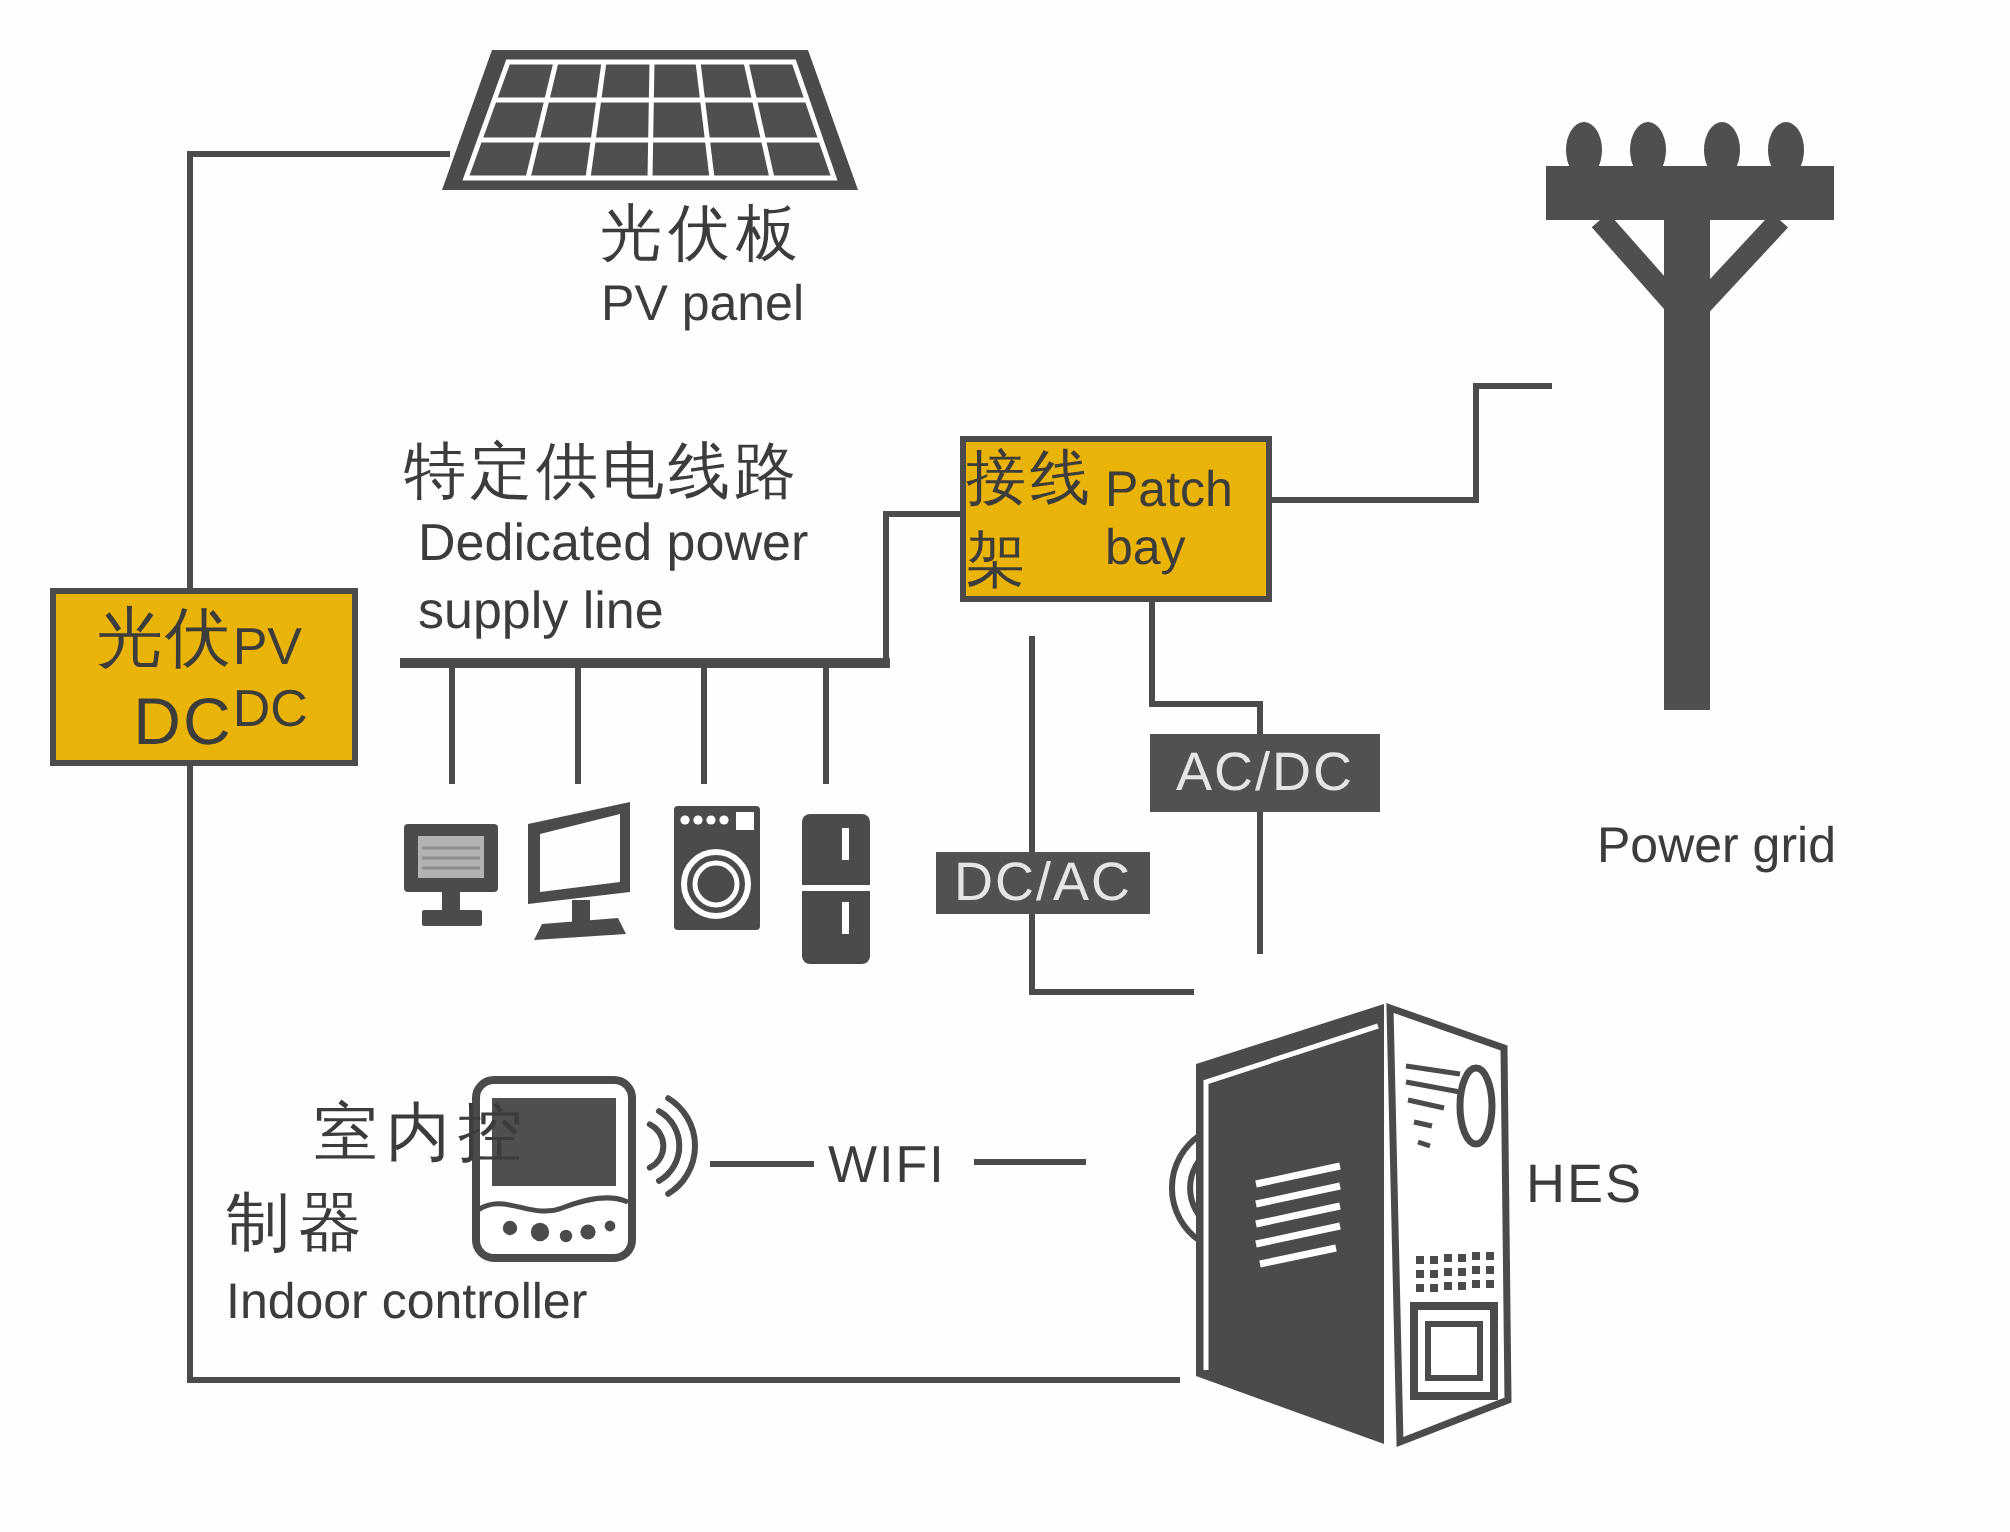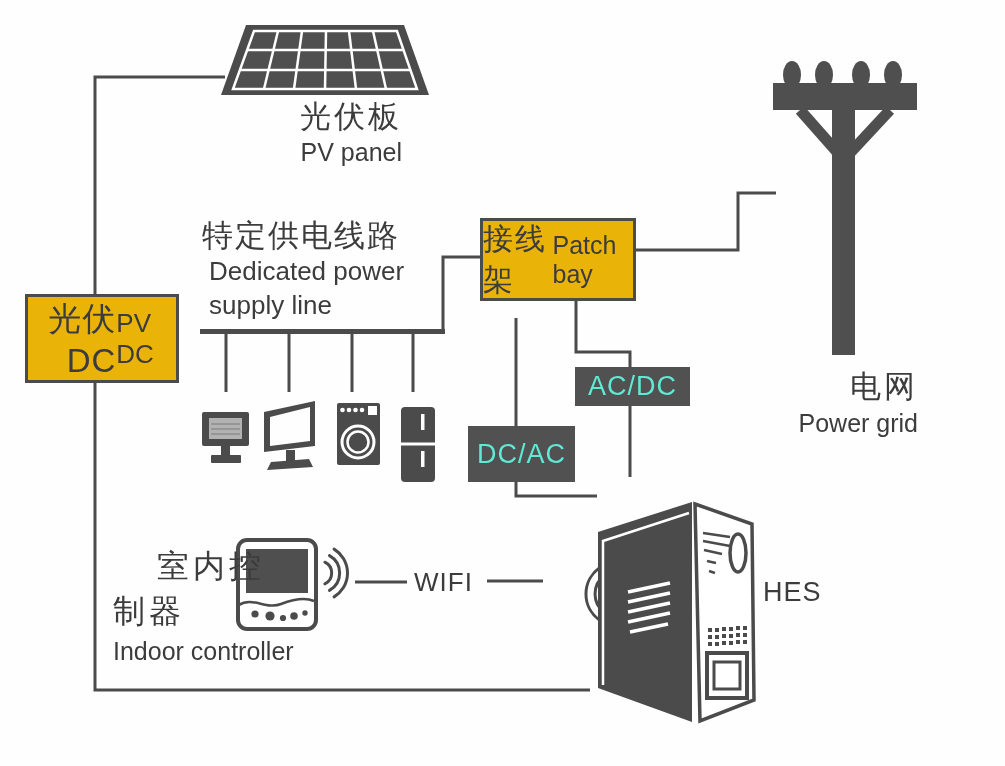--- a/index.html
+++ b/index.html
@@ -26,25 +26,25 @@
     position:absolute;z-index:2;background:#eab308;border:3px solid #4b4b4b;
     display:flex;flex-direction:row;align-items:center;justify-content:center;
   }
   #pv-dc-box{left:25px;top:294px;width:148px;height:83px;}
   #pv-dc-box .zh{font-size:33px;letter-spacing:1px;text-align:right;}
   #pv-dc-box .en{font-size:26px;margin-top:0;}
   #patch-box{left:480px;top:218px;width:150px;height:77px;}
   #patch-box .zh{font-size:30px;letter-spacing:2px;}
   #patch-box .en{font-size:25px;margin-top:1px;}
   .conv-box{
-    position:absolute;z-index:2;background:#515151;color:#5eead4;
+    position:absolute;z-index:2;background:#515151;color:#e5e5e5;
     display:flex;align-items:center;justify-content:center;font-size:27px;letter-spacing:1px;
   }
   #acdc-box{left:575px;top:367px;width:115px;height:39px;}
-  #dcac-box{left:468px;top:426px;width:107px;height:56px;}
+  #dcac-box{left:468px;top:426px;width:107px;height:31px;}
 </style>
 </head>
 <body>
 
 <div class="stage">
 
   <svg width="1005" height="766" viewBox="0 0 1005 766">
 
     <g stroke="#4b4b4b" stroke-width="3" fill="none">
 
@@ -227,21 +227,20 @@
     <span>DC/AC</span>
   </div>
 
   <div class="lbl ctr" id="pv-panel-zh">光伏板</div>
   <div class="lbl ctr" id="pv-panel-en">PV panel</div>
 
   <div class="lbl" id="supply-zh">特定供电线路</div>
   <div class="lbl" id="supply-en1">Dedicated power</div>
   <div class="lbl" id="supply-en2">supply line</div>
 
-  <div class="lbl ctr" id="grid-zh">电网</div>
   <div class="lbl ctr" id="grid-en">Power grid</div>
 
   <div class="lbl" id="indoor-zh1">室内控</div>
   <div class="lbl" id="indoor-zh2">制器</div>
   <div class="lbl" id="indoor-en">Indoor controller</div>
 
   <div class="lbl" id="wifi-label">WIFI</div>
   <div class="lbl" id="hes-label">HES</div>
 
 </div>

